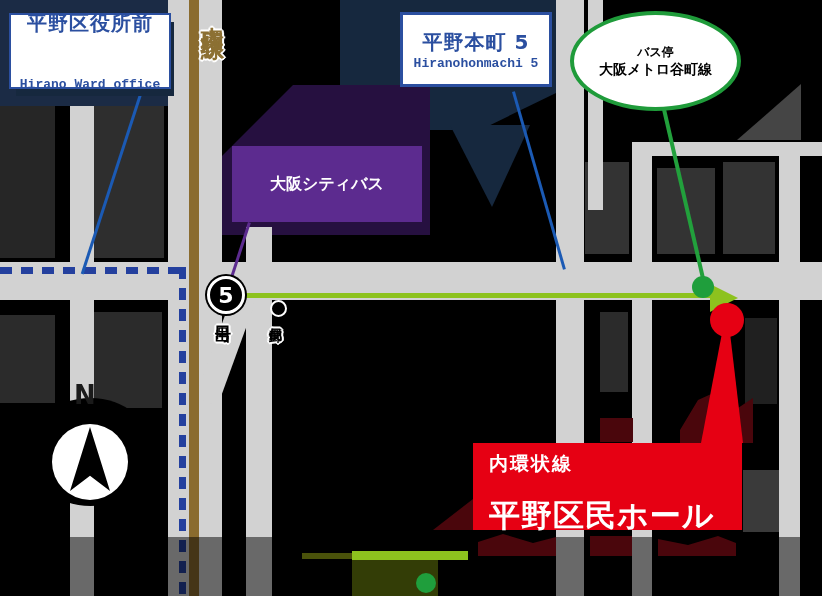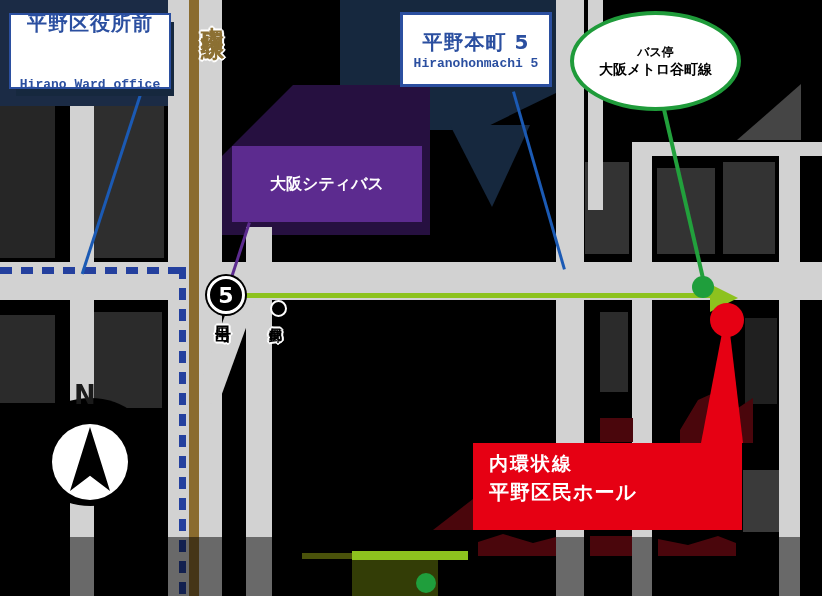--- a/index.html
+++ b/index.html
@@ -83,21 +83,21 @@
 
   <div class="abs" style="left:243px;top:293px;width:470px;height:5px;background:#8dc21e;"></div>
   <div class="abs" style="left:710px;top:284px;width:0;height:0;border-top:14px solid transparent;border-bottom:14px solid transparent;border-left:28px solid #8dc21e;"></div>
 
   <div class="abs" style="left:692px;top:276px;width:22px;height:22px;background:#1f9e3c;border-radius:50%;"></div>
   <div class="abs" style="left:701px;top:333px;width:42px;height:110px;background:#e60013;clip-path:polygon(21px 0,29px 0,42px 110px,0 110px);"></div>
   <div class="abs" style="left:710px;top:303px;width:34px;height:34px;background:#e60013;border-radius:50%;"></div>
 
   <div class="abs" style="left:473px;top:443px;width:269px;height:87px;background:#e60013;color:#fff;padding:8px 0 0 16px;box-sizing:border-box;">
     <div style="font-size:19px;font-weight:bold;letter-spacing:2px;">内環状線</div>
-    <div style="font-size:20px;font-weight:bold;letter-spacing:1px;margin-top:2px;">平野区民ホール</div>
+    <div style="font-size:31px;font-weight:bold;letter-spacing:1px;margin-top:18px;">平野区民ホール</div>
   </div>
 
   <div class="blk" style="left:16px;top:22px;width:158px;height:74px;background:#16283e;"></div>
   <div class="sign" style="left:9px;top:13px;width:158px;height:72px;gap:40px;">
     <div class="ja">平野区役所前</div>
     <div class="en">Hirano Ward office</div>
   </div>
 
   <div class="sign" style="left:400px;top:12px;width:146px;height:69px;border-width:3px;">
     <div class="ja">平野本町 5</div>

